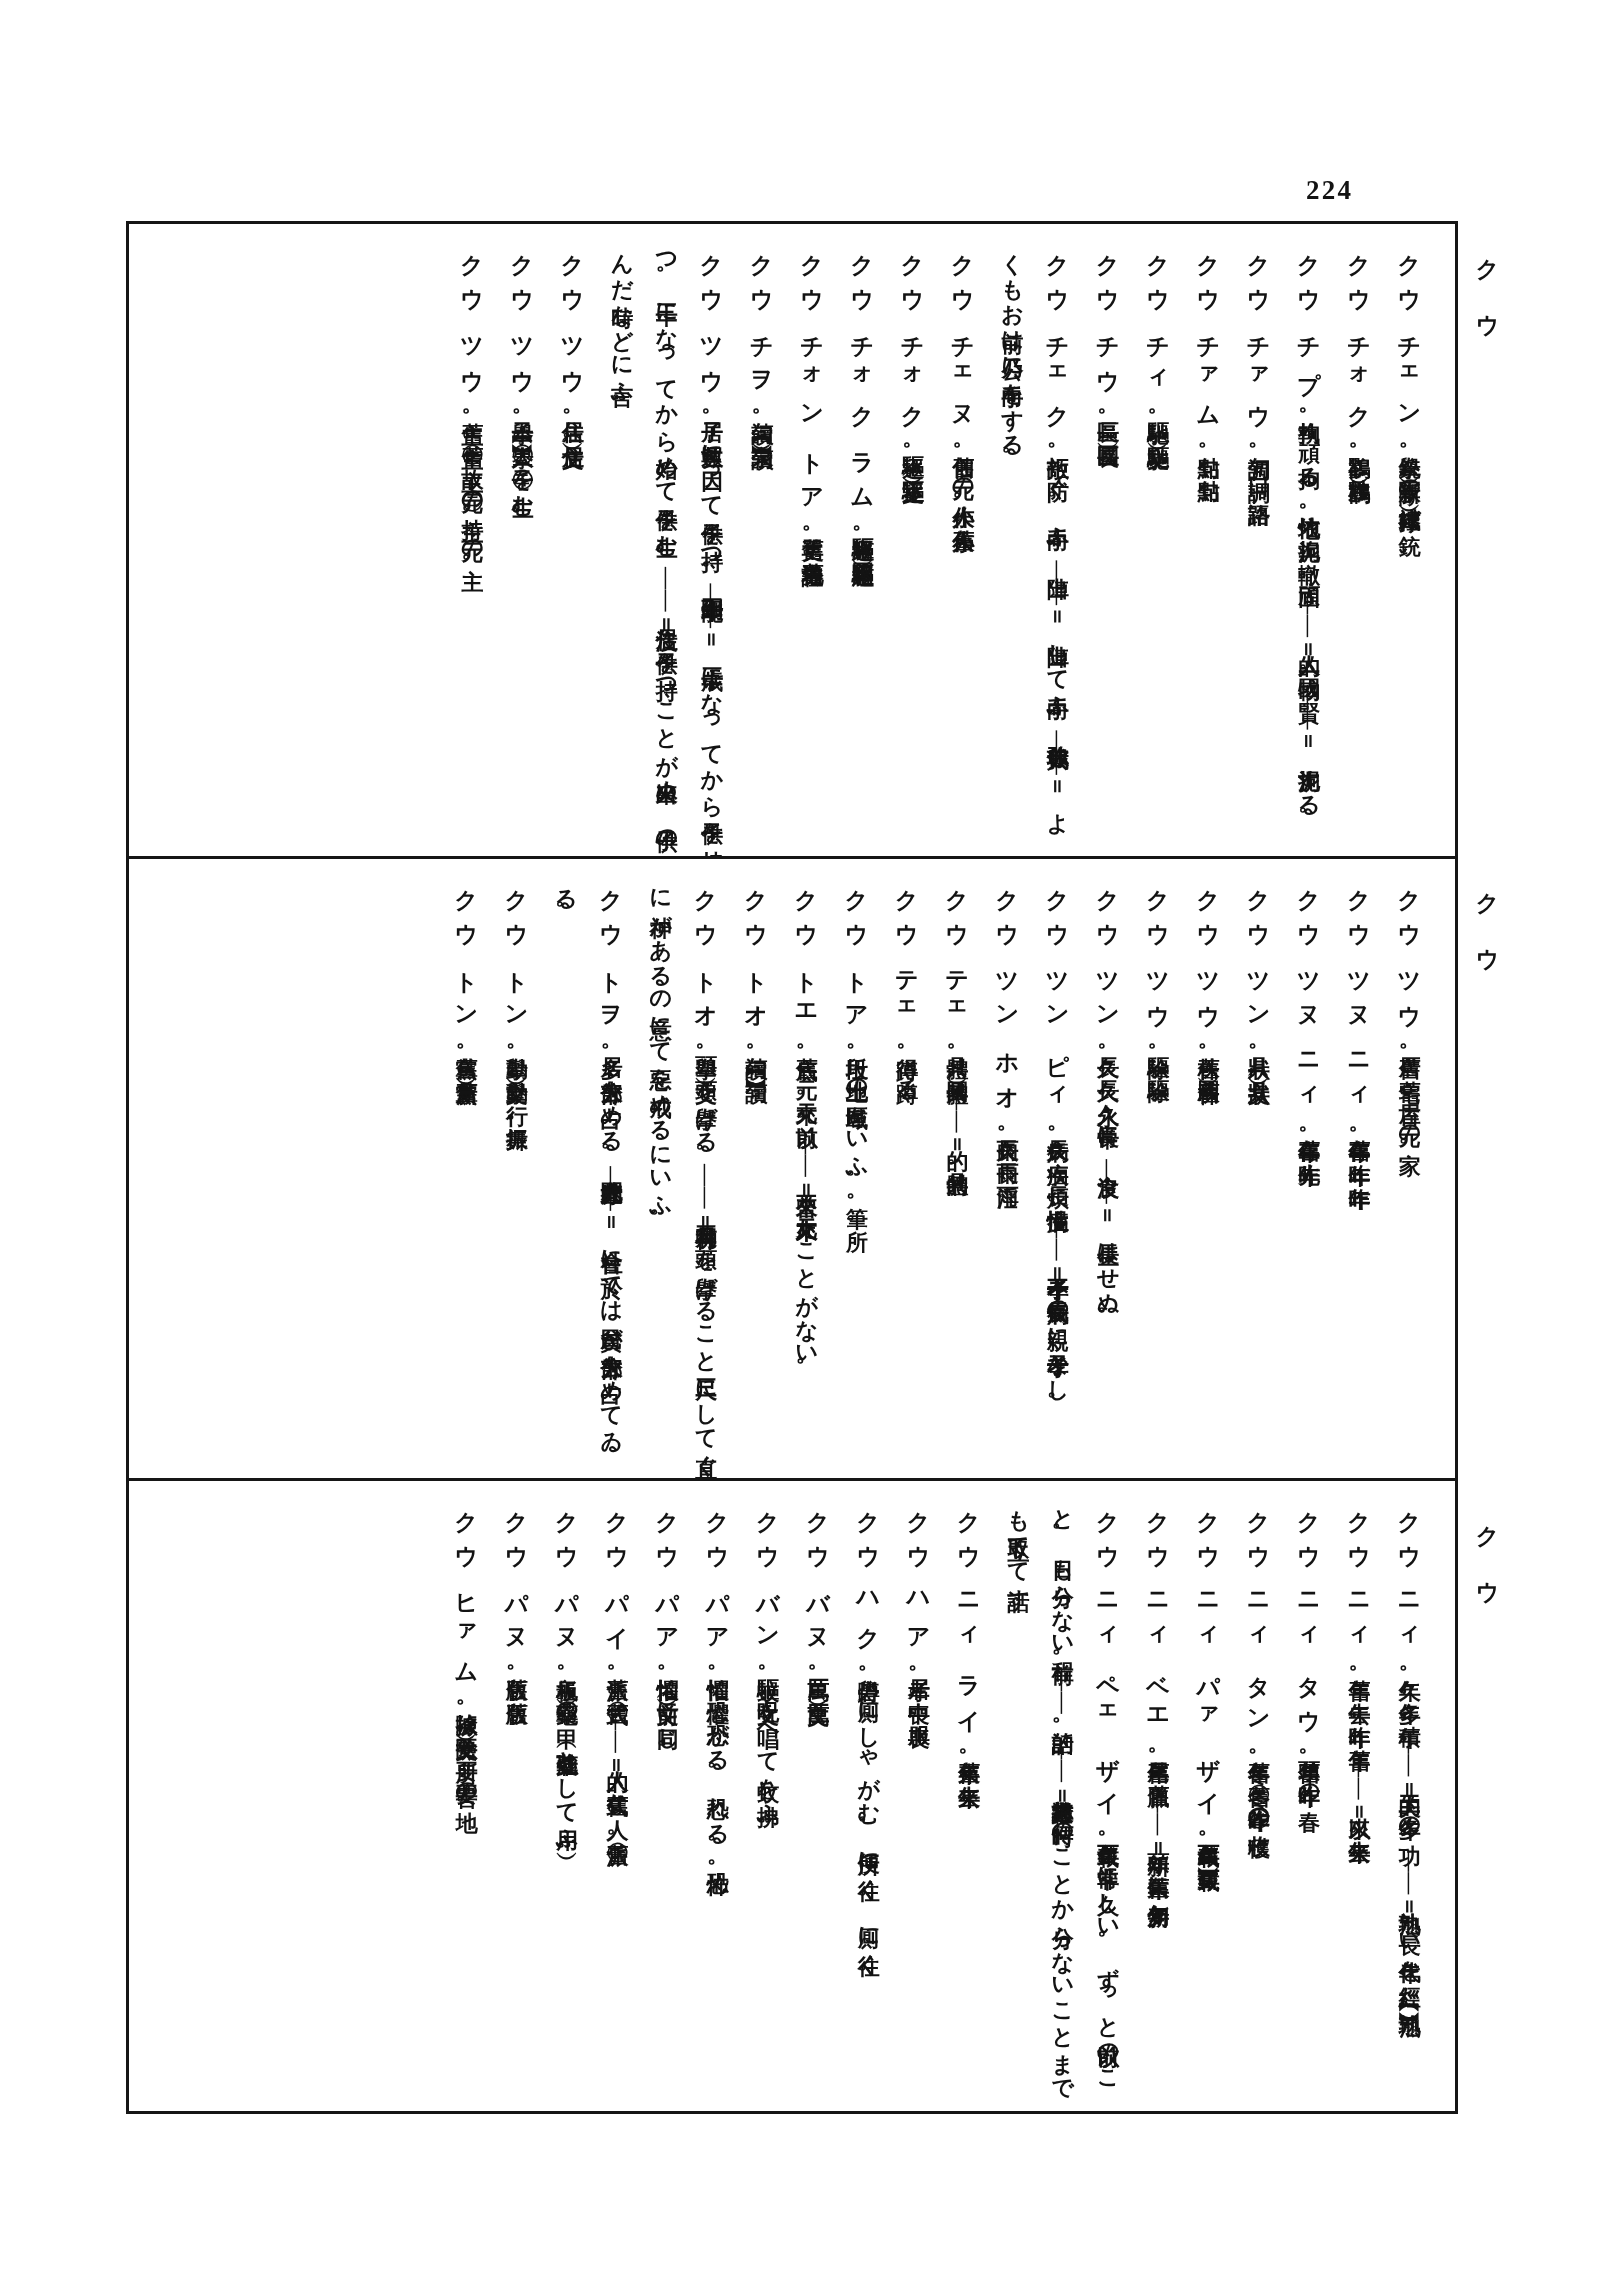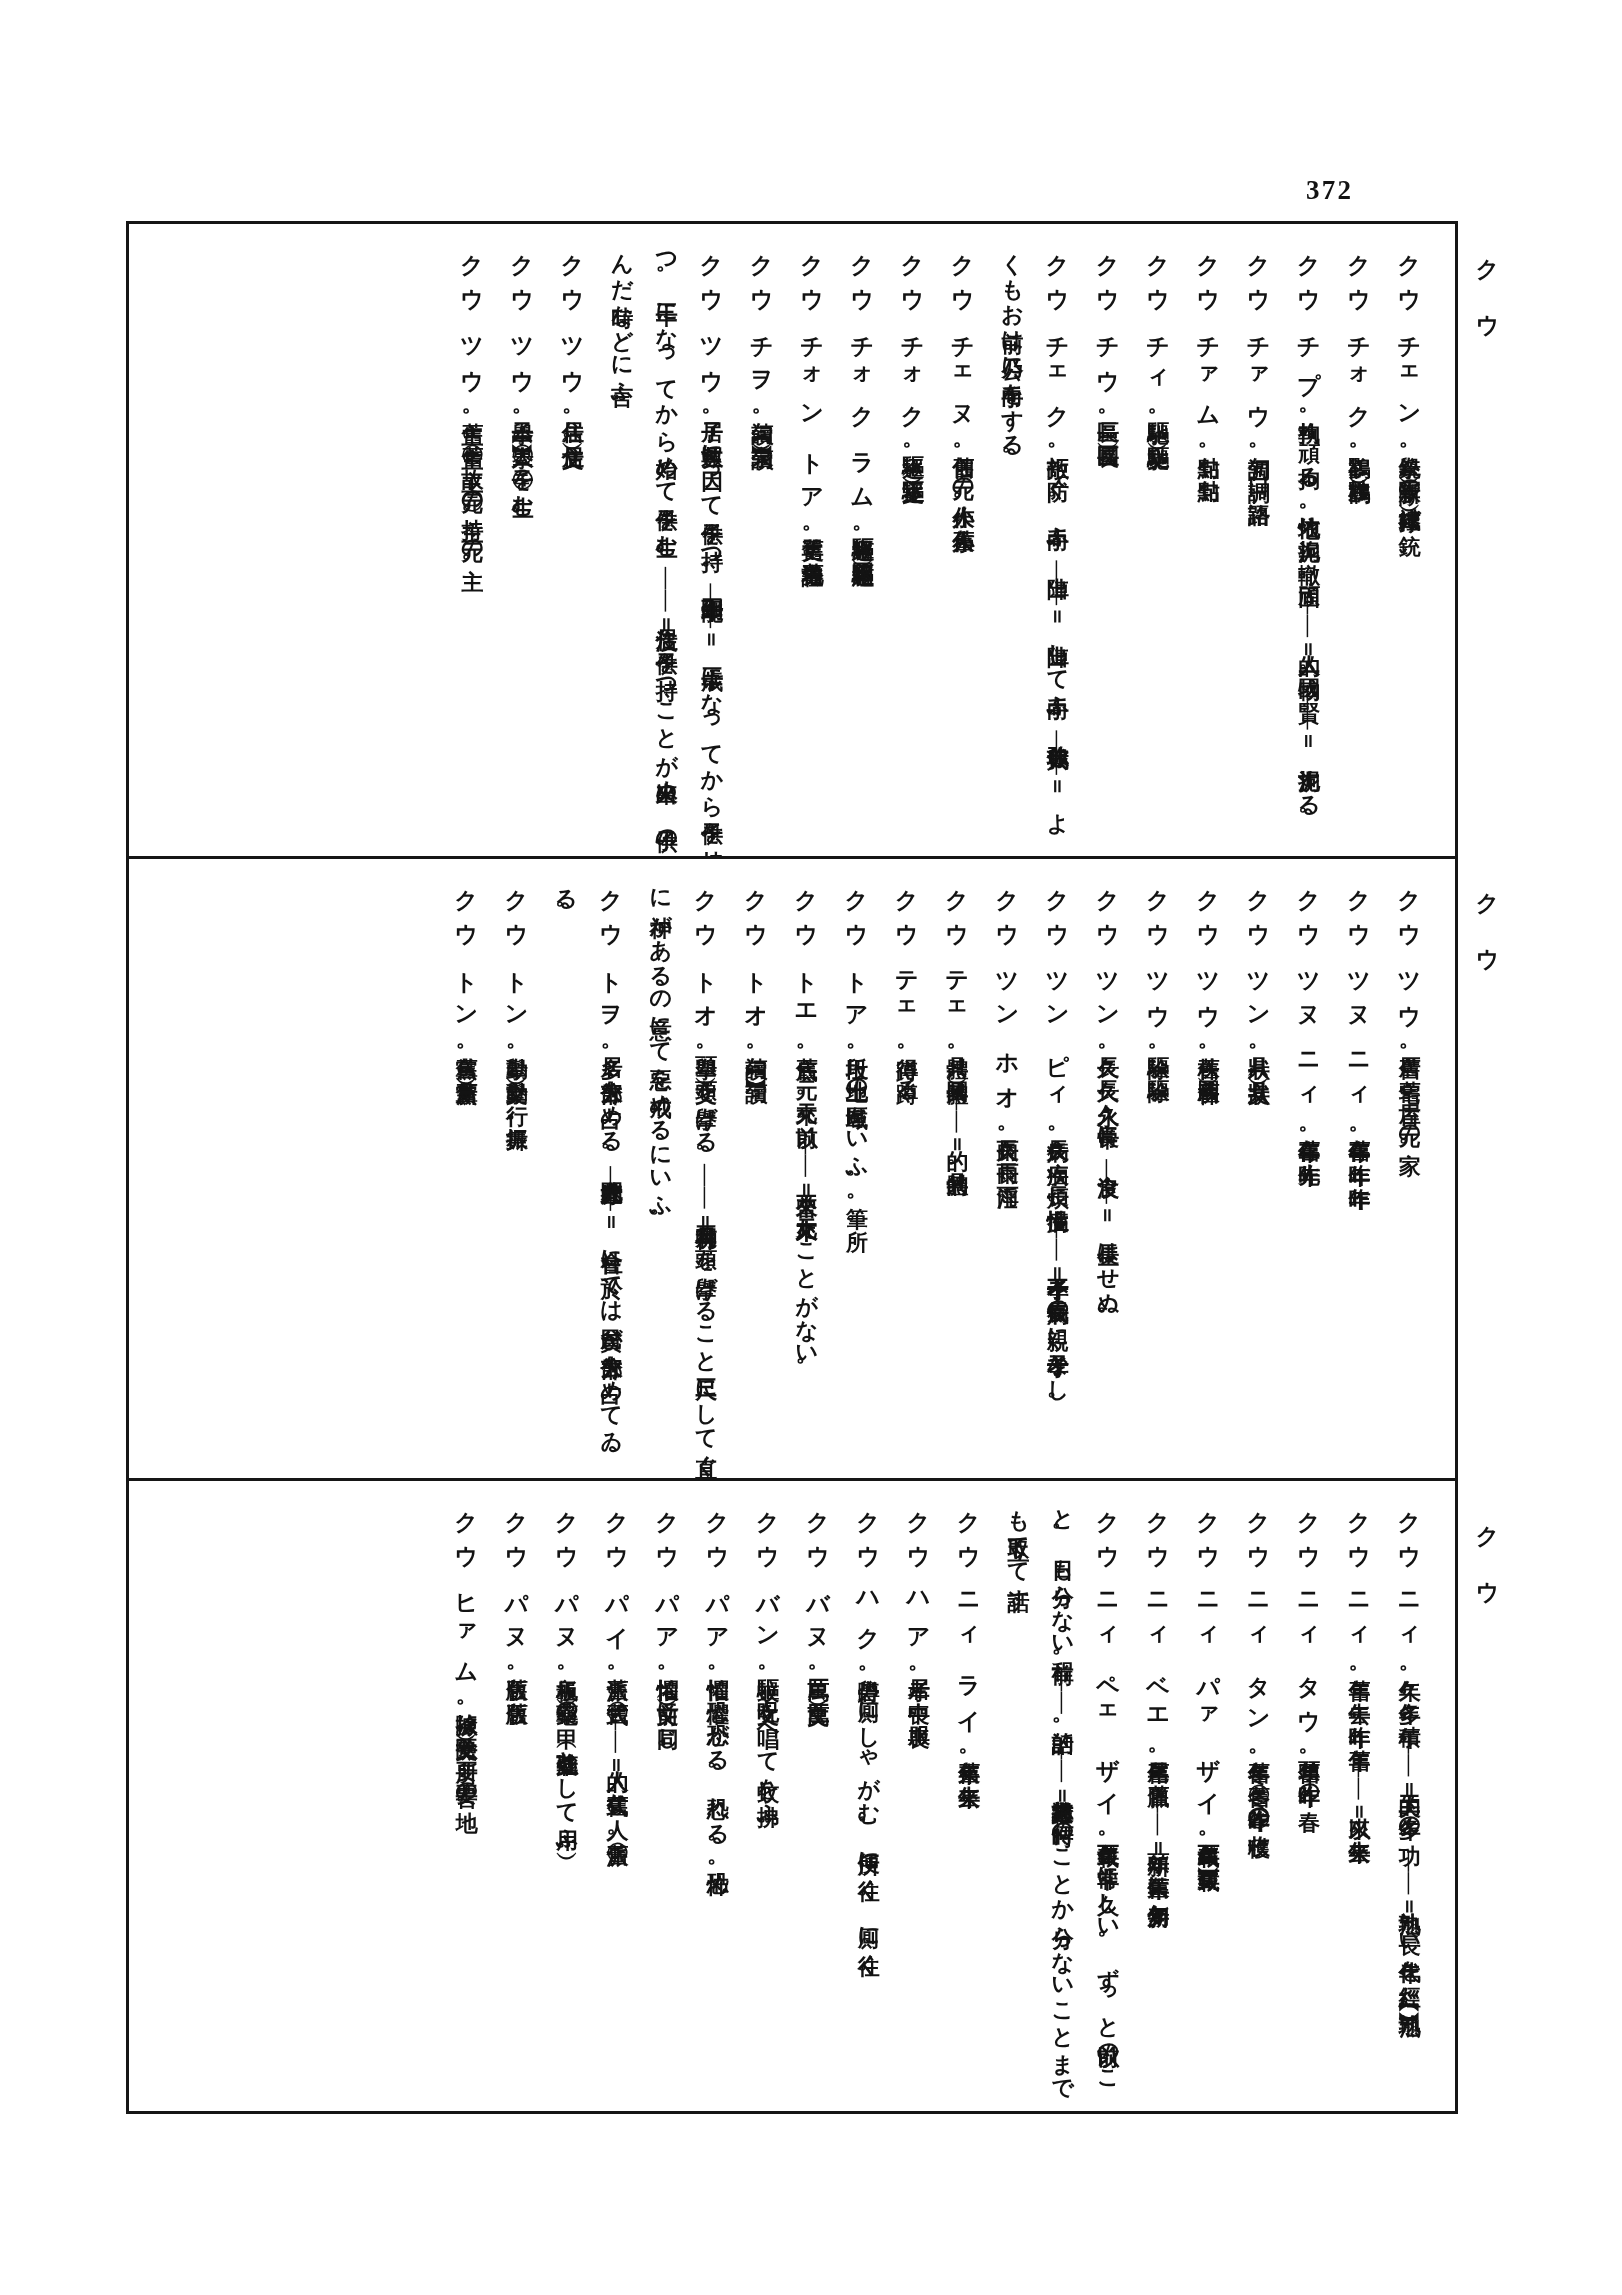--- a/index.html
+++ b/index.html
@@ -41,21 +41,21 @@
     font-family:"Liberation Sans","DejaVu Sans",sans-serif;
     font-size:23px;font-weight:700;letter-spacing:1.3em;
   }
   #margin-label-1{top:242px;}
   #margin-label-2{top:876px;}
   #margin-label-3{top:1509px;}
 </style>
 </head>
 <body>
 
-<div class="page-number">372</div>
+<div class="page-number">224</div>
 
 <div class="frame">
   <section class="band" id="band-1">
       <div class="entry"><span class="head">クウ チェン</span><span class="body">擧銃。（新）（軍隊の禮式）捧げ銃。</span></div>
       <div class="entry"><span class="head">クウ チォク</span><span class="body">鸜鵒。（姓）鸜鵒。</span></div>
       <div class="entry"><span class="head">クウ チプ</span><span class="body">拘執。頑。拘る。依怙地。拘泥。一轍。頑固。――的人＝一國物。賢――＝拘泥する。</span></div>
       <div class="entry"><span class="head">クウ チァウ</span><span class="body">句調。口調。語路。</span></div>
       <div class="entry"><span class="head">クウ チァム</span><span class="body">句點。句點。</span></div>
       <div class="entry"><span class="head">クウ チィ</span><span class="body">驅馳。（文）驅馳。</span></div>
       <div class="entry"><span class="head">クウ チウ</span><span class="body">區長。（國）區長。</span></div>

